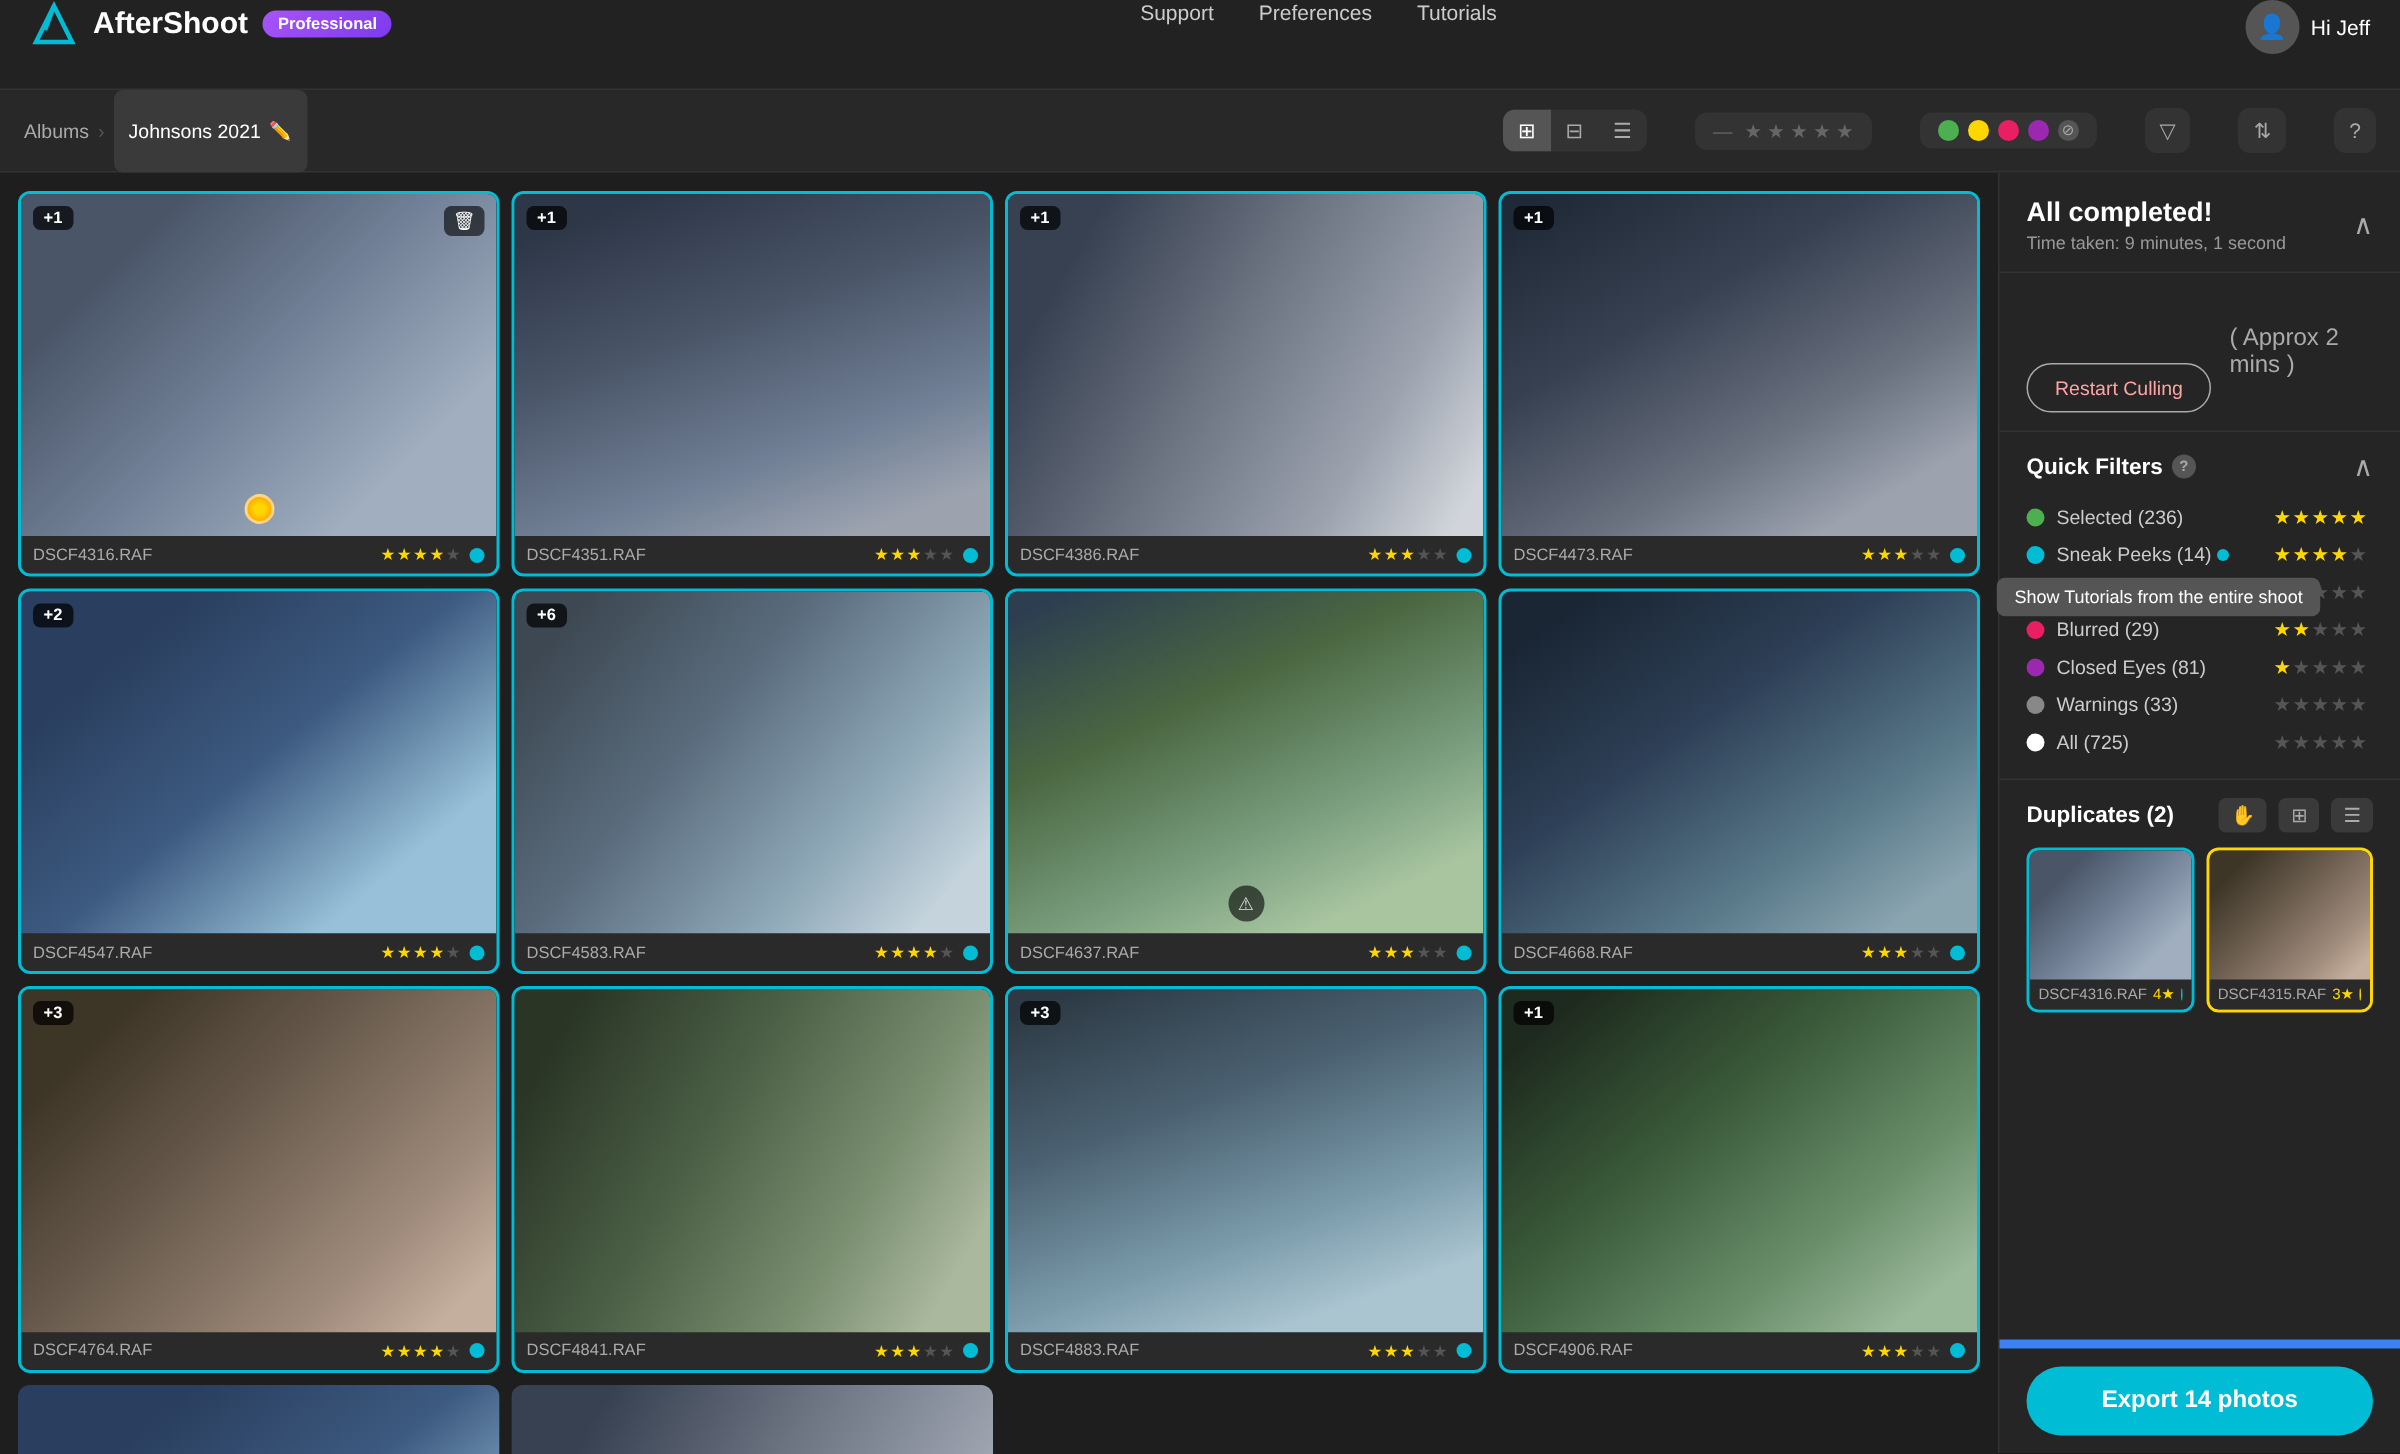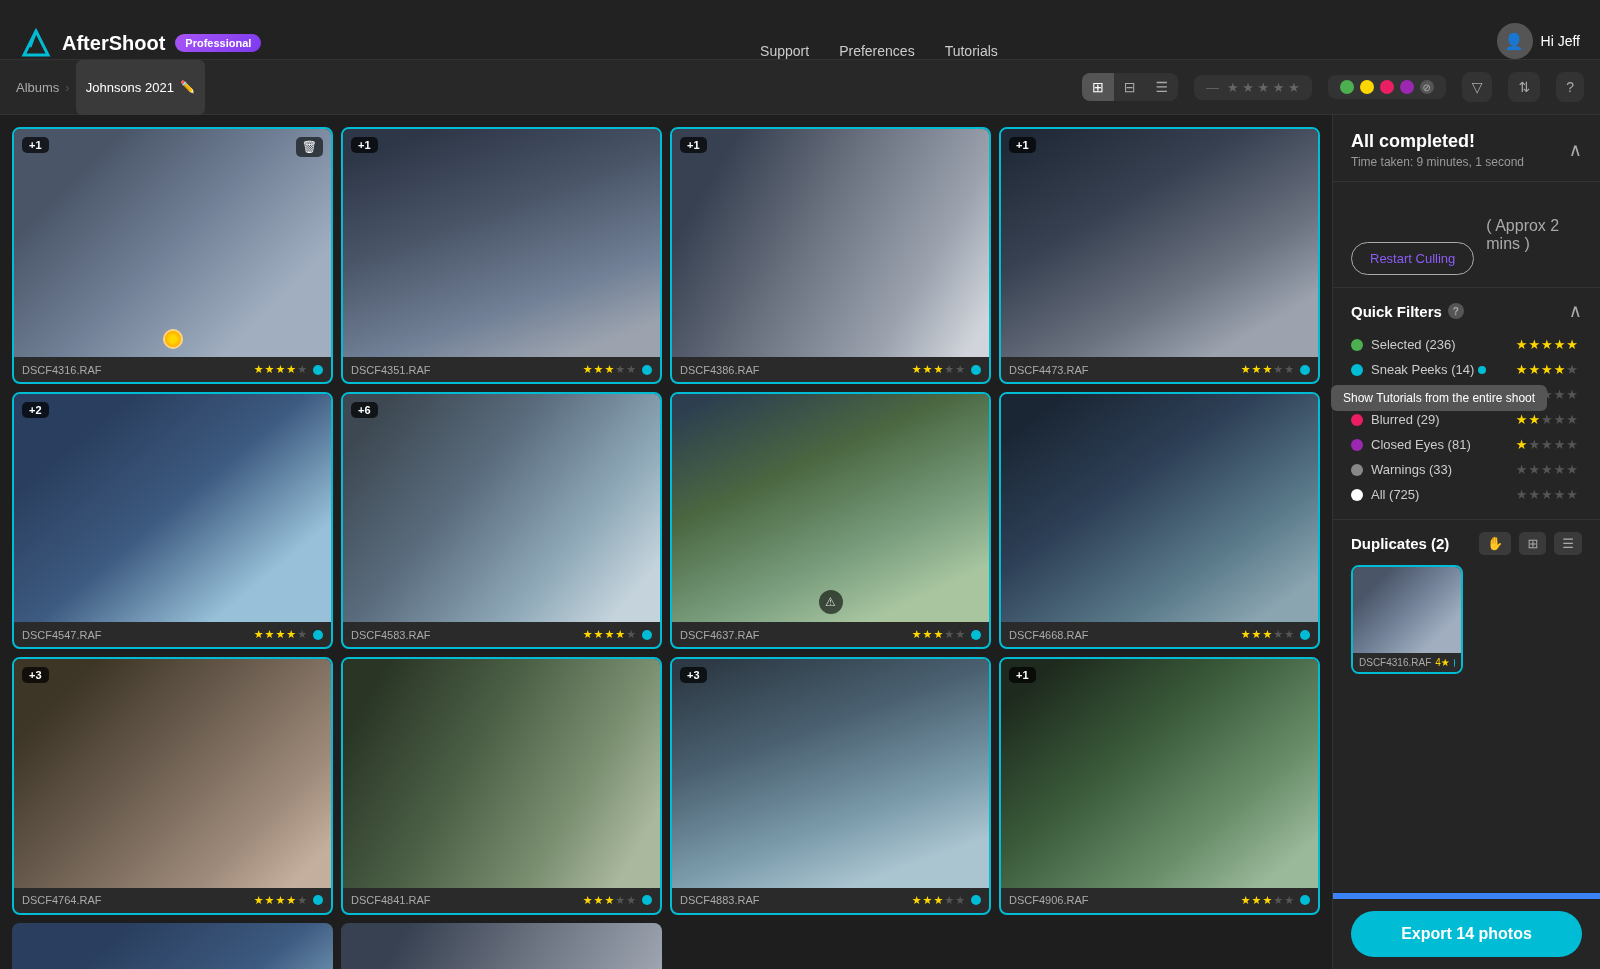--- a/index.html
+++ b/index.html
@@ -13,21 +13,21 @@
       overflow: hidden;
       display: flex;
       flex-direction: column;
     }
 
     
     .header {
       background: #222222;
       height: 60px;
       display: flex;
-      align-items: flex-end;
+      align-items: flex-start;
       padding: 0 20px;
       border-bottom: 1px solid #333;
       flex-shrink: 0;
     }
     .logo-area {
       display: flex;
       align-items: center;
       gap: 10px;
     }
     .logo-icon {
@@ -77,21 +77,21 @@
 
     
     .toolbar {
       background: #282828;
       height: 55px;
       display: flex;
       align-items: center;
       padding: 0 16px;
       border-bottom: 1px solid #333;
       flex-shrink: 0;
-      gap: 16px;
+      gap: 32px;
     }
     .breadcrumb {
       display: flex;
       align-items: center;
       gap: 6px;
       color: #aaa;
     }
     .breadcrumb .album-link { color: #aaa; cursor: pointer; }
     .breadcrumb .separator { color: #555; }
     .breadcrumb .current {
@@ -337,21 +337,21 @@
     .restart-section {
       padding: 12px 18px;
       display: flex;
       align-items: center;
       gap: 12px;
       border-bottom: 1px solid #333;
     }
     .restart-btn {
       background: transparent;
       border: 1px solid #aaa;
-      color: #8b5cf6;
+      color: #fca5a5;
       padding: 8px 18px;
       border-radius: 20px;
       cursor: pointer;
       font-size: 13px;
       white-space: nowrap;
       margin-top: 48px;
     }
     .approx-time {
       color: #aaa;
       font-size: 16px;
@@ -929,20 +929,30 @@
           <div class="dup-item selected-dup">
     <div class="dup-thumb">
       <div class="dup-thumb-inner photo-bg-1"></div>
     </div>
     <div class="dup-info">
       <span class="dup-name">DSCF4316.RAF</span>
       <span class="dup-rating">4★</span>
       <div class="dup-dot" style="background:#00bcd4"></div>
     </div>
   </div>
+          <div class="dup-item selected-dup-yellow">
+    <div class="dup-thumb">
+      <div class="dup-thumb-inner photo-bg-9"></div>
+    </div>
+    <div class="dup-info">
+      <span class="dup-name">DSCF4315.RAF</span>
+      <span class="dup-rating">3★</span>
+      <div class="dup-dot" style="background:#ffd700"></div>
+    </div>
+  </div>
         </div>
     </div>
 
     <div class="export-section">
       <button class="export-btn">Export 14 photos</button>
     </div>
 
   </div>
 </div>
 

